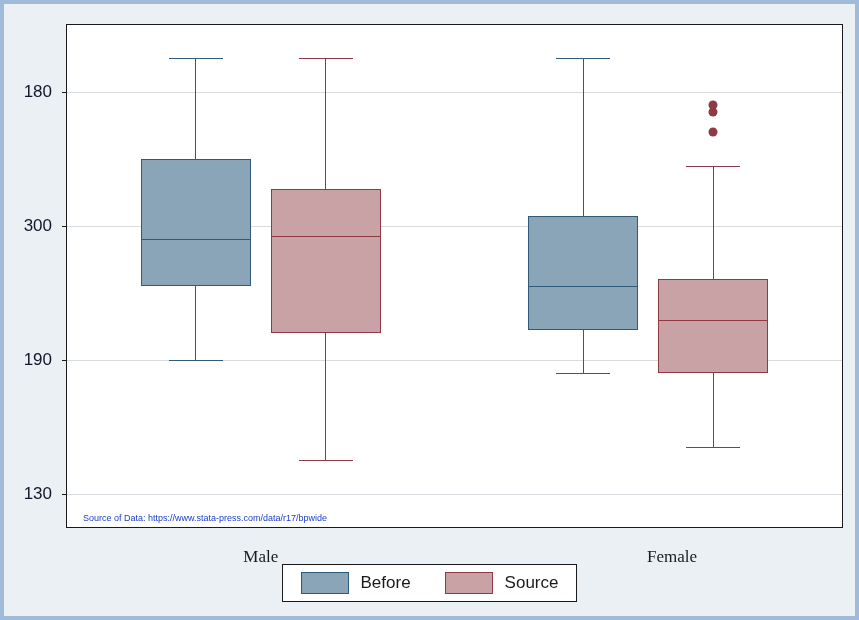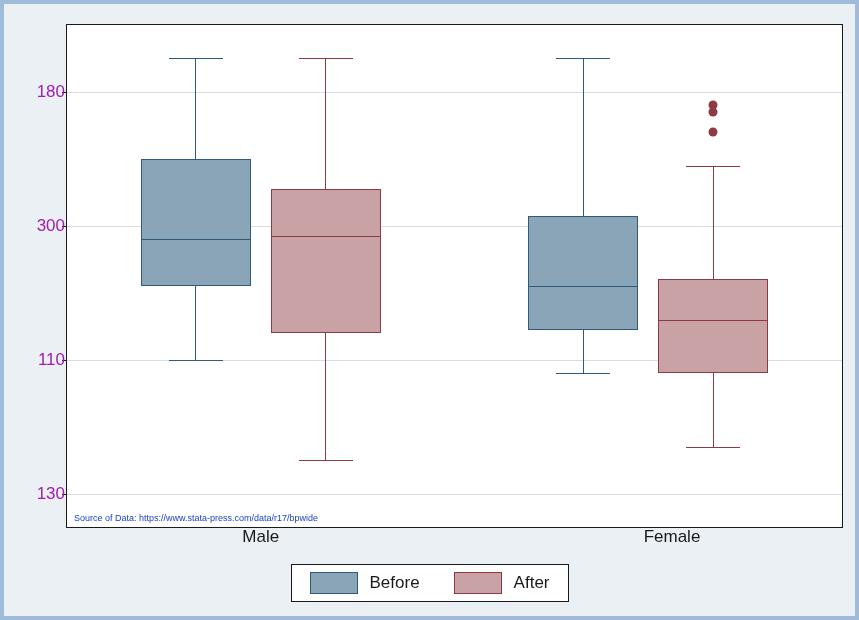--- a/index.html
+++ b/index.html
@@ -36,34 +36,35 @@
   .y-tick {
     position: absolute;
     width: 5px;
     height: 1px;
     background: #1a1a1a;
     left: -5px;
   }
   .y-label {
     position: absolute;
     right: 100%;
-    margin-right: 2px;
+    margin-right: 15px;
     font-size: 17px;
-    color: #a21caf;
+    color: #0f172a;
     transform: translateY(-50%);
     white-space: nowrap;
   }
   .x-label {
     position: absolute;
     top: 100%;
-    margin-top: 0;
+    margin-top: 20px;
     font-size: 17px;
     color: #1a1a1a;
     transform: translateX(-50%);
     white-space: nowrap;
+    font-family: Liberation Serif, serif;
   }
   .note {
     position: absolute;
     font-size: 9px;
     color: #1a3fc9;
     white-space: nowrap;
   }
   .box {
     position: absolute;
     border: 1px solid;
@@ -115,27 +116,27 @@
     font-size: 17px;
     color: #1a1a1a;
   }
 </style>
 </head>
 <body>
 
 <div class="frame">
 
   <div class="plot" id="plot">
-    <span class="note" style="left:7px; bottom:4px;">Source of Data: https://www.stata-press.com/data/r17/bpwide</span>
+    <span class="note" style="left:16px; bottom:4px;">Source of Data: https://www.stata-press.com/data/r17/bpwide</span>
   <div class="grid-line" style="top: 468.533px;"></div>
       <div class="y-tick" style="top: 468.533px;"></div>
       <div class="y-label" style="top: 468.533px;">130</div>
       <div class="grid-line" style="top: 334.667px;"></div>
       <div class="y-tick" style="top: 334.667px;"></div>
-      <div class="y-label" style="top: 334.667px;">110</div>
+      <div class="y-label" style="top: 334.667px;">190</div>
       <div class="grid-line" style="top: 200.8px;"></div>
       <div class="y-tick" style="top: 200.8px;"></div>
       <div class="y-label" style="top: 200.8px;">300</div>
       <div class="grid-line" style="top: 66.9333px;"></div>
       <div class="y-tick" style="top: 66.9333px;"></div>
       <div class="y-label" style="top: 66.9333px;">180</div>
       <div class="x-label" style="left: 193.75px;">Male</div>
       <div class="x-label" style="left: 605px;">Female</div>
       <div class="whisker-v" style="left: 128.25px; top: 33.4667px; height: 301.2px; background: rgb(47, 90, 122);"></div>
       <div class="whisker-cap" style="left: 101.75px; width: 54px; top: 33.4667px; background: rgb(47, 90, 122);"></div>
@@ -162,17 +163,17 @@
       <div class="outlier" style="left: 646.25px; top: 80.32px; background: rgb(142, 58, 69);"></div>
     </div>
 
   <div class="legend">
     <div class="legend-item">
       <span class="legend-swatch" id="sw0" style="background: rgb(138, 164, 184); border-color: rgb(47, 90, 122);"></span>
       <span class="legend-label">Before</span>
     </div>
     <div class="legend-item">
       <span class="legend-swatch" id="sw1" style="background: rgb(201, 162, 166); border-color: rgb(142, 58, 69);"></span>
-      <span class="legend-label">After</span>
+      <span class="legend-label">Source</span>
     </div>
   </div>
 
 </div>
 
 </body></html>

